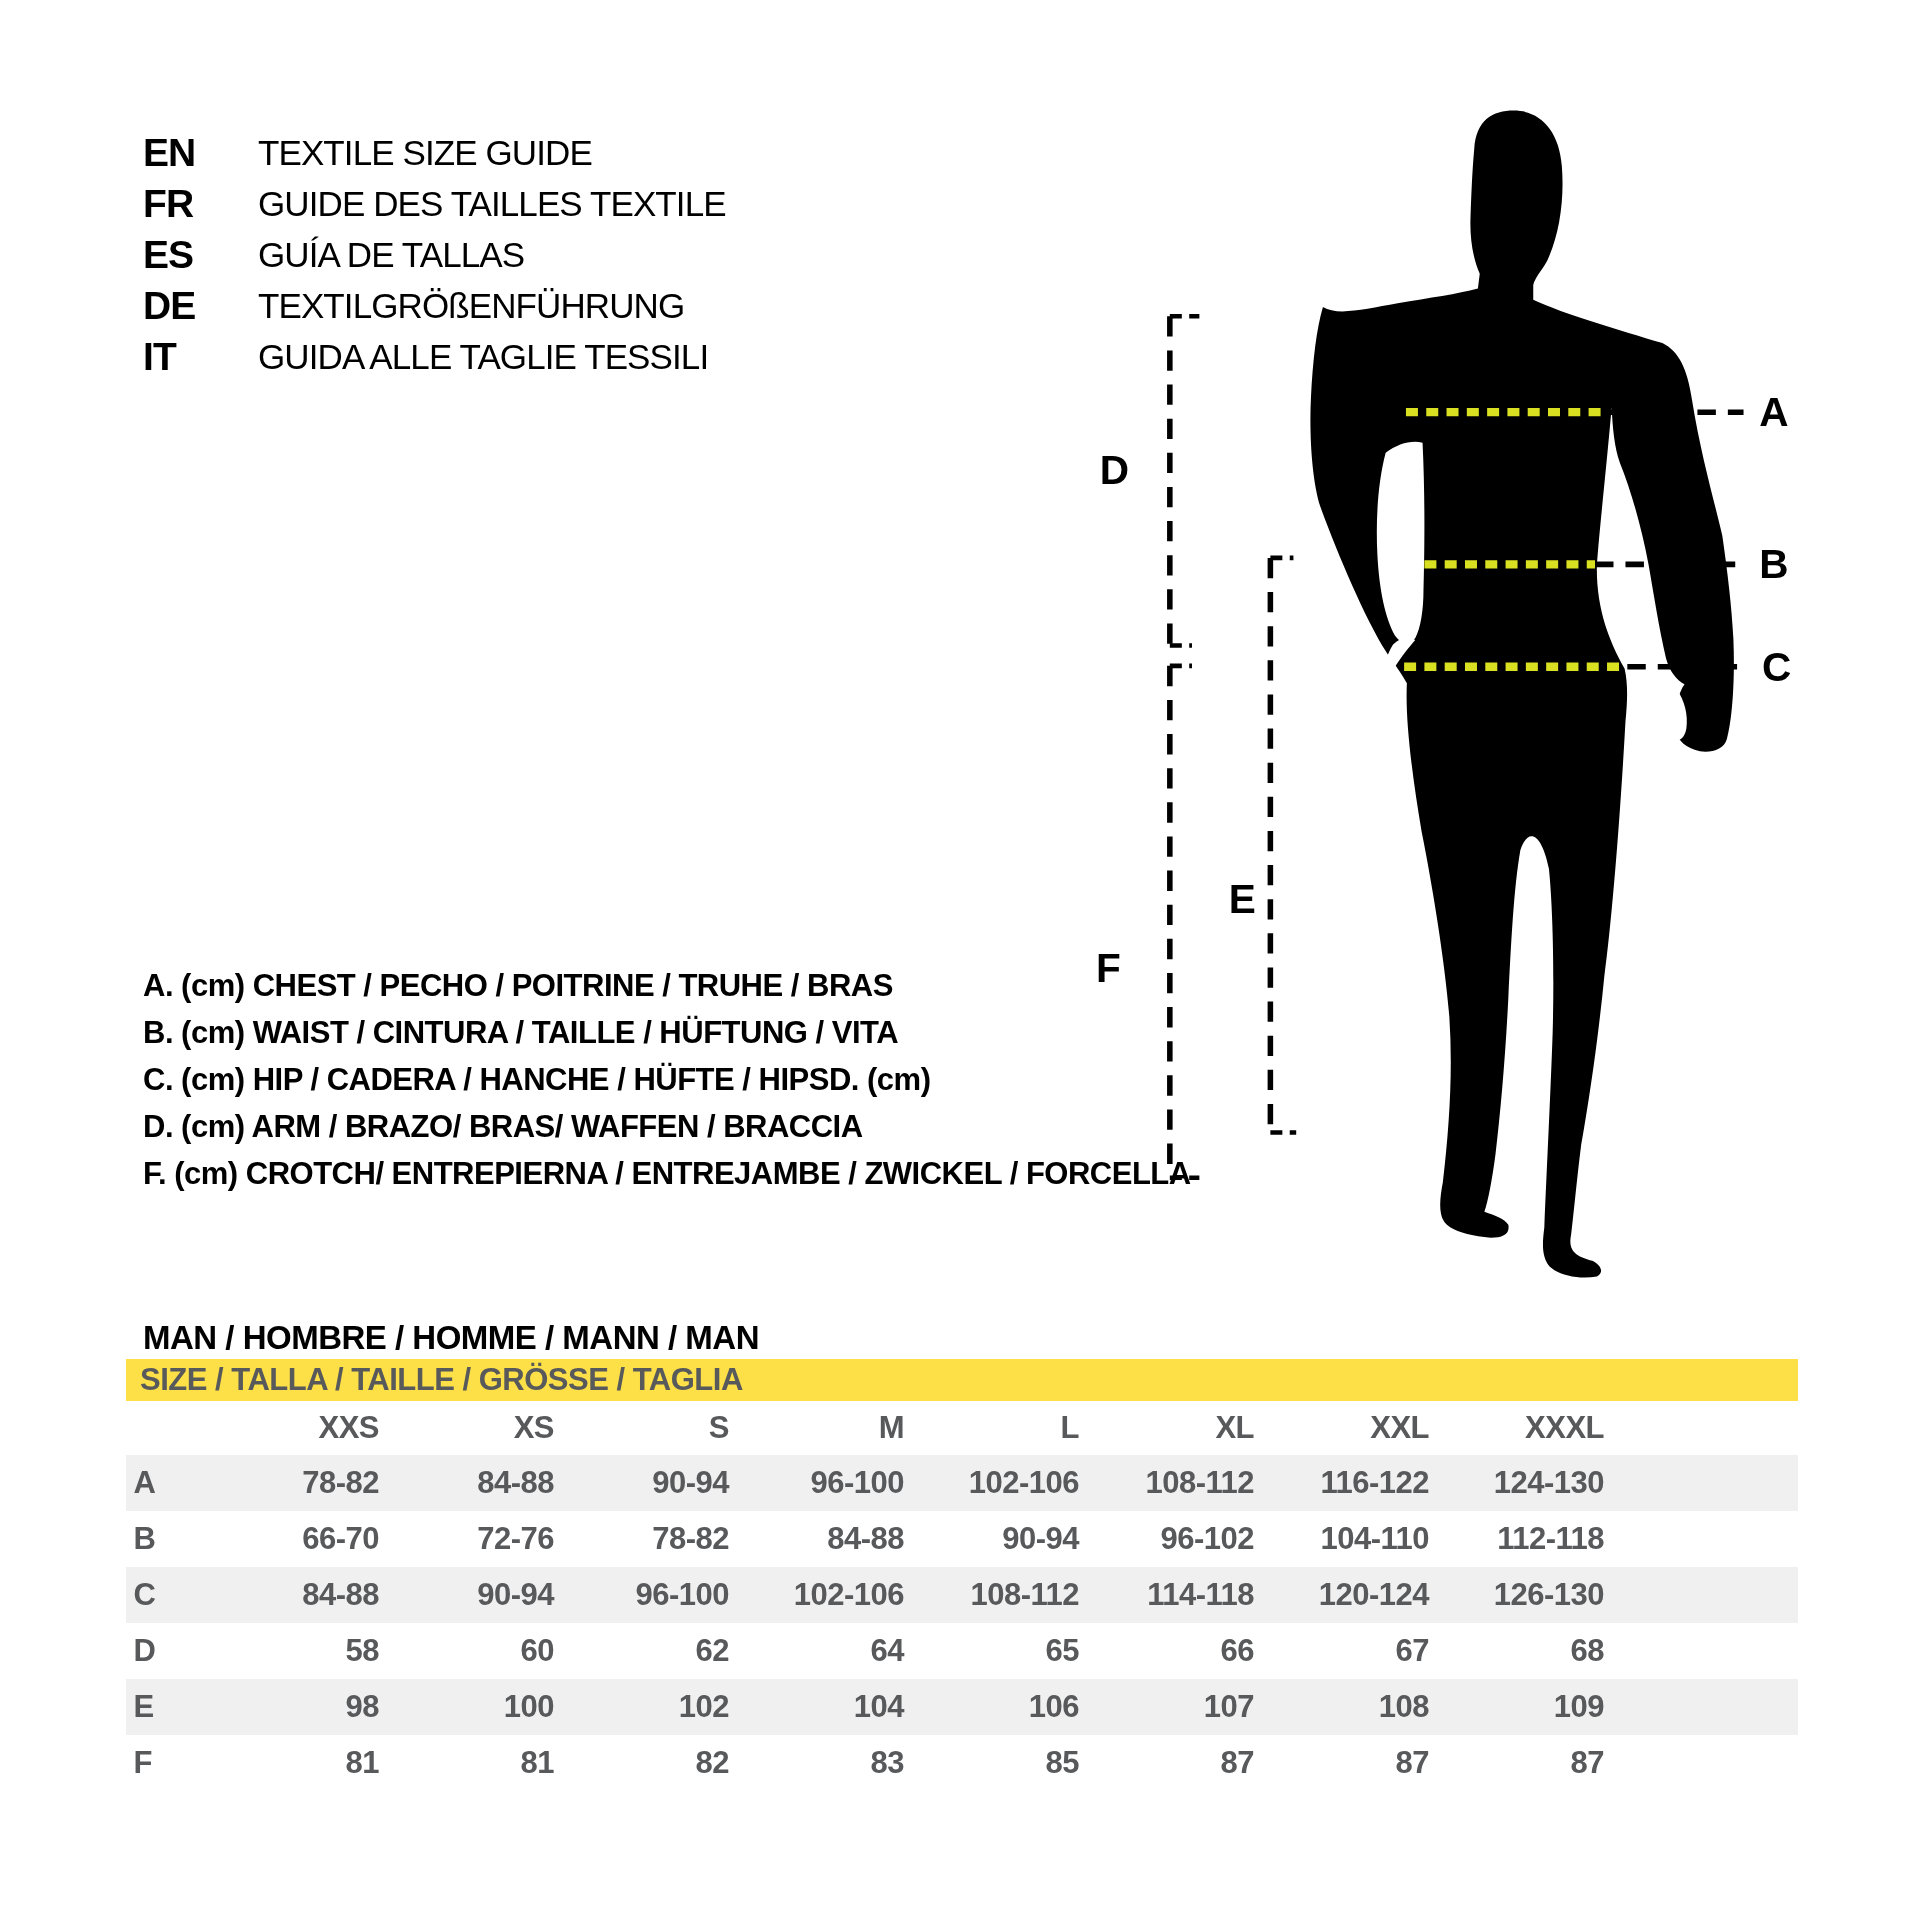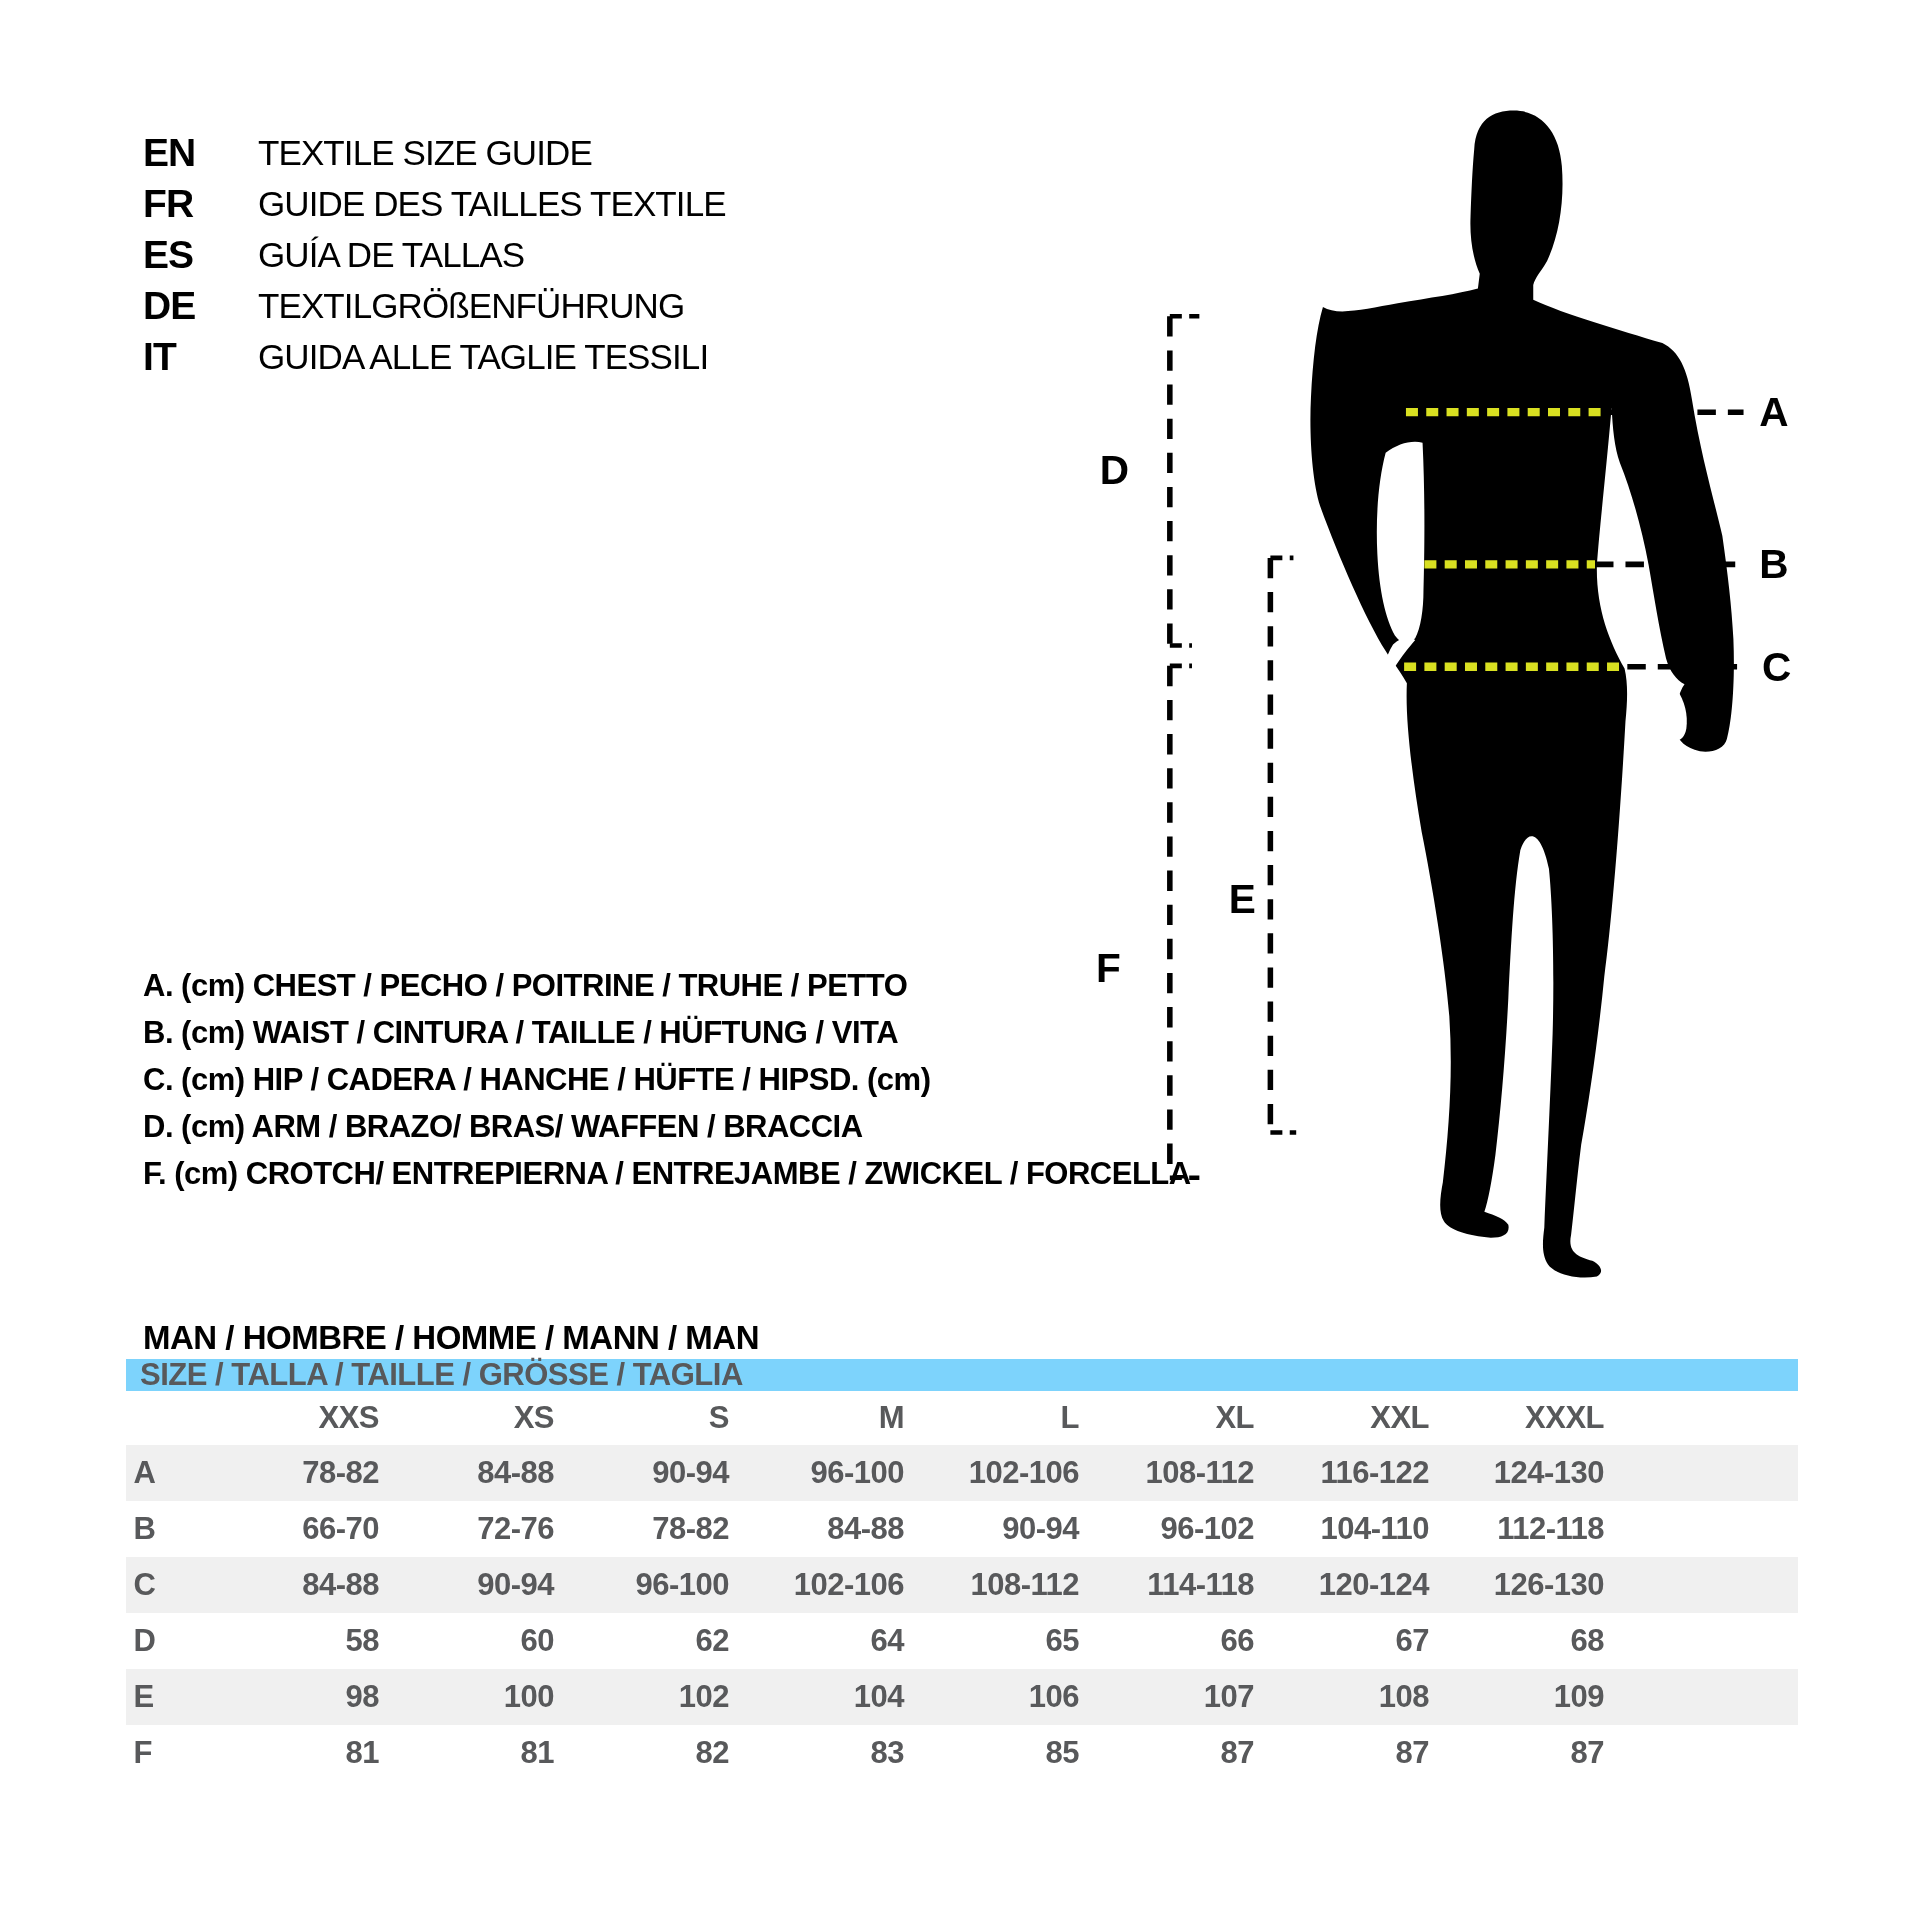--- a/index.html
+++ b/index.html
@@ -16,21 +16,21 @@
   .measure-block{position:absolute;left:143px;top:962px;}
   .measure-row{height:47px;display:flex;align-items:center;font-size:31px;font-weight:600;letter-spacing:-0.5px;white-space:nowrap;}
   
   .category-line{position:absolute;left:143px;top:1275px;height:37px;display:flex;align-items:center;
     font-size:33px;font-weight:600;letter-spacing:-0.5px;margin-top:44px;}
   
   .figure-wrap{position:absolute;left:1061px;top:92px;width:784px;height:1227px;}
   .fig-label{font-size:44px;font-weight:600;fill:#000;}
   
   .size-table{position:absolute;left:126px;top:1359px;width:1672px;color:#58595b;}
-  .table-header-bar{height:32px;background:#7dd3fc;display:flex;align-items:center;
+  .table-header-bar{height:42px;background:#fde047;display:flex;align-items:center;
     padding-left:14px;font-size:31px;font-weight:600;letter-spacing:-0.5px;box-sizing:border-box;}
   .t-row{display:grid;grid-template-columns:78px repeat(8,175px);align-items:center;height:56px;}
   .t-row.head{height:54px;}
   .t-row.stripe{background:#f0f0f0;}
   .t-cell{text-align:right;font-size:31px;font-weight:600;letter-spacing:-0.5px;}
   .t-label{text-align:left;padding-left:7.4px;font-size:31px;font-weight:600;}
 </style>
 </head>
 <body>
 
@@ -162,21 +162,21 @@
       <text class="fig-label" x="38" y="965">F</text>
 
       <line x1="227" y1="505" x2="227" y2="1128" stroke="#000" stroke-width="6" stroke-dasharray="22 15"></line>
       <line x1="227" y1="505" x2="252" y2="505" stroke="#000" stroke-width="5" stroke-dasharray="13 8"></line>
       <line x1="227" y1="1128" x2="255" y2="1128" stroke="#000" stroke-width="5" stroke-dasharray="13 8"></line>
       <text class="fig-label" x="182" y="890">E</text>
     </svg>
   </div>
 
   <div class="measure-block">
-    <div class="measure-row">A. (cm) CHEST / PECHO / POITRINE / TRUHE / PETTO</div>
+    <div class="measure-row">A. (cm) CHEST / PECHO / POITRINE / TRUHE / BRAS</div>
     <div class="measure-row">B. (cm) WAIST / CINTURA / TAILLE / HÜFTUNG / VITA</div>
     <div class="measure-row">C. (cm) HIP / CADERA / HANCHE / HÜFTE / HIPSD. (cm)</div>
     <div class="measure-row">D. (cm) ARM / BRAZO/ BRAS/ WAFFEN / BRACCIA</div>
     <div class="measure-row">F. (cm) CROTCH/ ENTREPIERNA / ENTREJAMBE / ZWICKEL / FORCELLA</div>
   </div>
 
   <div class="category-line">MAN / HOMBRE / HOMME / MANN / MAN</div>
 
   <div class="size-table">
     <div class="table-header-bar">SIZE / TALLA / TAILLE / GRÖSSE / TAGLIA</div>

